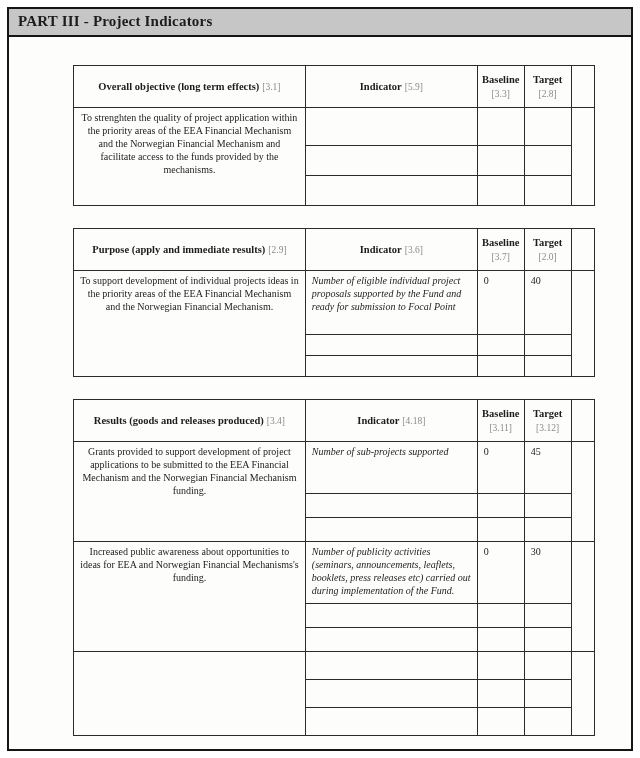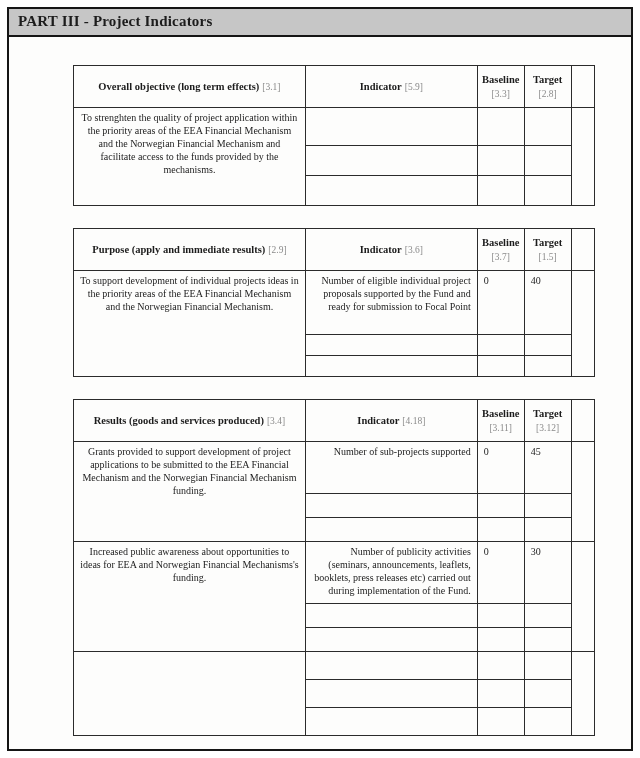--- a/index.html
+++ b/index.html
@@ -49,21 +49,21 @@
     font-weight: bold;
   }
   .href, .href-inline {
     font-weight: normal;
     color: #8a8a8a;
     font-size: 9.5px;
   }
   .href { display: block; margin-top: 1px; }
   .href-inline { display: inline; margin-left: 3px; }
   td.desc  { text-align: center; }
-  td.ind   { text-align: right; }
+  td.ind   { text-align: left; font-style: italic; }
   td.num   { text-align: left; }
   
   col.c-desc  { width: 44.5%; }
   col.c-ind   { width: 33%;   }
   col.c-base  { width: 9%;    }
   col.c-targ  { width: 9%;    }
   col.c-extra { width: 4.5%;  }
   
   tr.h-head   { height: 42px; }
   tr.h-38 { height: 38px; }
@@ -145,21 +145,21 @@
           <th>
             <span>Purpose (apply and immediate results)</span><span class="href-inline">[2.9]</span>
           </th>
           <th>
             <span>Indicator</span><span class="href-inline">[3.6]</span>
           </th>
           <th>
             <span>Baseline</span><span class="href">[3.7]</span>
           </th>
           <th>
-            <span>Target</span><span class="href">[1.5]</span>
+            <span>Target</span><span class="href">[2.0]</span>
           </th>
           <th></th>
         </tr>
       </thead>
       <tbody>
         <tr class="h-64">
           <td class="desc" rowspan="3">To support development of individual projects ideas in the priority areas of the EEA Financial Mechanism and the Norwegian Financial Mechanism.</td>
           <td class="ind">Number of eligible individual project proposals supported by the Fund and ready for submission to Focal Point</td>
           <td class="num">0</td>
           <td class="num">40</td>
@@ -182,21 +182,21 @@
       <colgroup>
         <col class="c-desc">
           <col class="c-ind">
           <col class="c-base">
           <col class="c-targ">
           <col class="c-extra">
       </colgroup>
       <thead>
         <tr class="h-head">
           <th>
-            <span>Results (goods and services produced)</span><span class="href-inline">[3.4]</span>
+            <span>Results (goods and releases produced)</span><span class="href-inline">[3.4]</span>
           </th>
           <th>
             <span>Indicator</span><span class="href-inline">[4.18]</span>
           </th>
           <th>
             <span>Baseline</span><span class="href">[3.11]</span>
           </th>
           <th>
             <span>Target</span><span class="href">[3.12]</span>
           </th>

